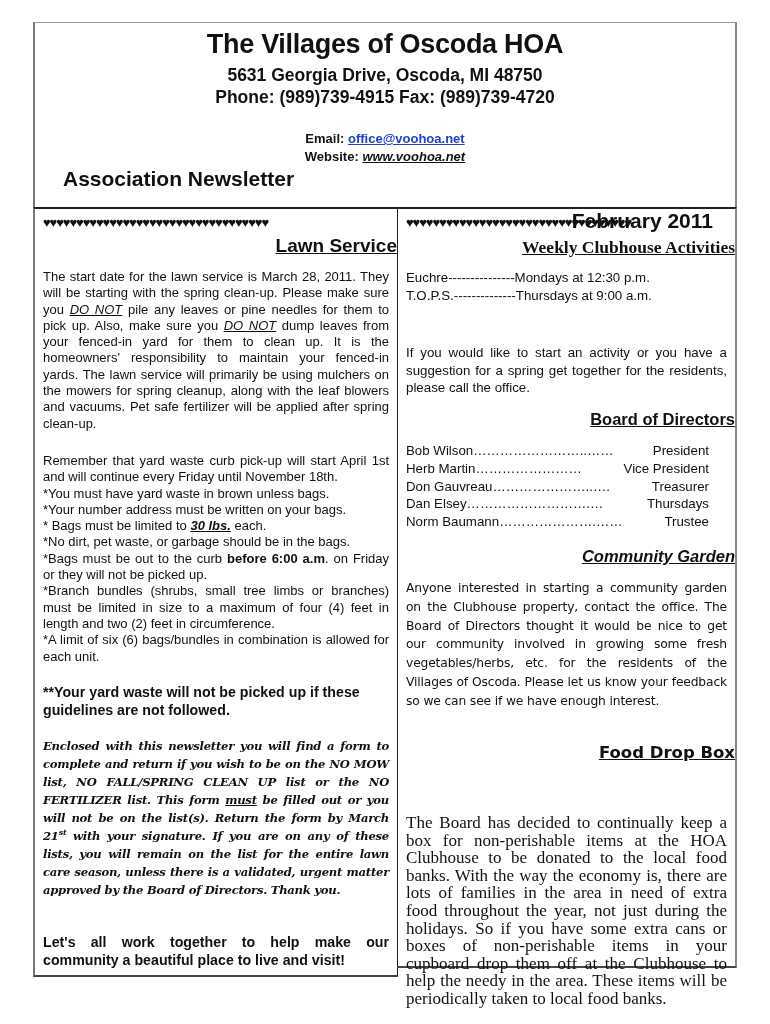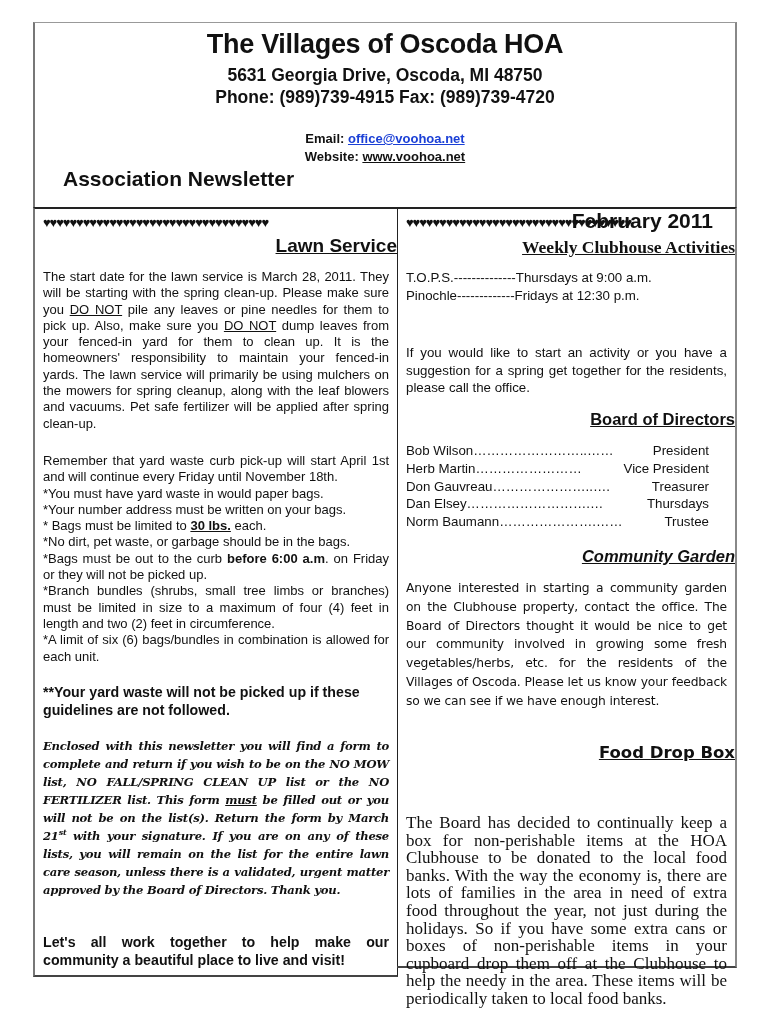--- a/index.html
+++ b/index.html
@@ -35,21 +35,21 @@
       border-right: 2px solid #888; border-bottom: 2px solid #444; }
 
     .hearts { position: absolute; top: 7px; font-size: 13px; letter-spacing: -1.1px; line-height: 14px; white-space: nowrap; overflow: hidden; }
     .col-left .hearts { left: 8px; width: 340px; }
     .col-right .hearts { left: 9px; width: 322px; }
 
     .sec-title { position: absolute; left: 0; width: 100%; text-align: right; font-weight: bold; text-decoration: underline; }
     .p { position: absolute; font-size: 13px; line-height: 16.3px; text-align: justify; }
     .col-left .p { left: 8px; width: 346px; }
     .col-right .p { left: 9px; width: 321px; }
-    .u { text-decoration: underline; }
+    .u { text-decoration: underline; font-style: italic; }
     .b { font-weight: bold; }
 
     .serif-it { font-family: "DejaVu Serif", "Liberation Serif", serif; font-style: italic; font-weight: bold;
       font-size: 11.6px; line-height: 18px; letter-spacing: -0.25px; }
     .verdana { font-family: "DejaVu Sans", sans-serif; font-size: 12.3px; line-height: 18.8px; letter-spacing: -0.15px; }
     .serif { font-family: "Liberation Serif", serif; font-size: 17px; line-height: 17.6px; margin-top: 40px; }
 
     .row { display: flex; white-space: nowrap; }
     .row .fill { flex: 1; overflow: hidden; white-space: nowrap; }
     .sup { font-size: 8px; vertical-align: super; line-height: 0; }
@@ -76,21 +76,21 @@
   <div class="col col-left">
     <div class="hearts">♥♥♥♥♥♥♥♥♥♥♥♥♥♥♥♥♥♥♥♥♥♥♥♥♥♥♥♥♥♥♥♥♥♥</div>
     <div class="sec-title" style="top:26px;font-size:19px;">Lawn Service</div>
 
     <div class="p" style="top:60px;">
       <span>The start date for the lawn service is March 28, 2011. They will be starting with the spring clean-up.  Please make sure you </span><span class="u">DO NOT</span><span> pile any leaves or pine needles for them to pick up.  Also, make sure you </span><span class="u">DO NOT</span><span> dump leaves from your fenced-in yard for them to clean up.  It is the homeowners' responsibility to maintain your fenced-in yards.  The lawn service will primarily be using mulchers on the mowers for spring cleanup, along with the leaf blowers and vacuums.   Pet safe fertilizer will be applied after spring clean-up.</span>
     </div>
 
     <div class="p" style="top:244px;">
       <div>Remember that yard waste curb pick-up will start April 1st and will continue every Friday until November 18th.</div>
-      <div style="text-align:left">*You must have yard waste in would paper bags.</div>
+      <div style="text-align:left">*You must have yard waste in brown unless bags.</div>
       <div style="text-align:left">*Your number address must be written on your bags.</div>
       <div style="text-align:left">
         <span>* Bags must be limited to </span><span class="b u">30 lbs.</span><span> each.</span>
       </div>
       <div style="text-align:left">*No dirt, pet waste, or garbage should be in the bags.</div>
       <div>
         <span>*Bags must be out to the curb </span><span class="b">before 6:00 a.m</span><span>. on Friday or they will not be picked up.</span>
       </div>
       <div>*Branch bundles (shrubs, small tree limbs or branches) must be limited in size to a maximum of four (4) feet in length and two (2) feet in circumference.</div>
       <div>*A limit of six (6) bags/bundles in combination is allowed for each unit.</div>
@@ -103,22 +103,22 @@
     </div>
 
     <div class="p b" style="top:724px;font-size:14.2px;line-height:18px;">Let's all work together to help make our community a beautiful place to live and visit!</div>
   </div>
 
   <div class="col col-right">
     <div class="hearts">♥♥♥♥♥♥♥♥♥♥♥♥♥♥♥♥♥♥♥♥♥♥♥♥♥♥♥♥♥♥♥♥♥♥</div>
     <div class="sec-title" style="top:28px;font-size:17.5px;font-family:'Liberation Serif',serif;">Weekly Clubhouse Activities</div>
 
     <div class="p" style="top:60px;font-size:13.3px;line-height:17.5px;text-align:left;">
+      <div><span>Euchre</span><span>---------------</span><span>Mondays at 12:30 p.m.</span></div>
       <div><span>T.O.P.S.</span><span>--------------</span><span>Thursdays at 9:00 a.m.</span></div>
-      <div><span>Pinochle</span><span>-------------</span><span>Fridays at 12:30 p.m.</span></div>
     </div>
 
     <div class="p" style="top:135px;font-size:13.3px;line-height:17.5px;">If you would like to start an activity or you have a suggestion for a spring get together for the residents, please call the office.</div>
 
     <div class="sec-title" style="top:201px;font-size:16.5px;">Board of Directors</div>
 
     <div class="p" style="top:233px;font-size:13.3px;line-height:17.8px;width:303px;">
       <div class="row">
           <span>Bob Wilson </span>
           <span class="fill">……………………..……</span>

